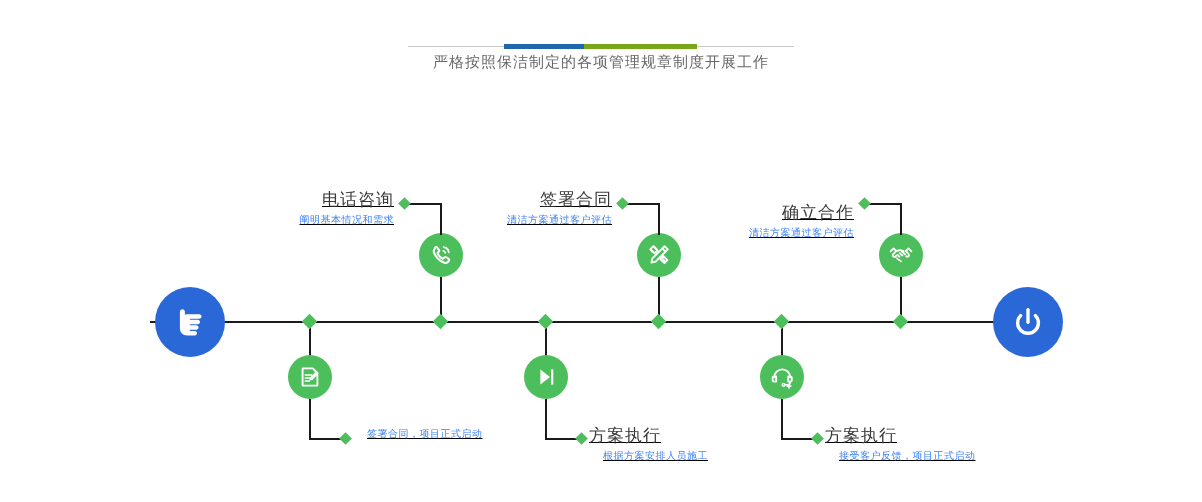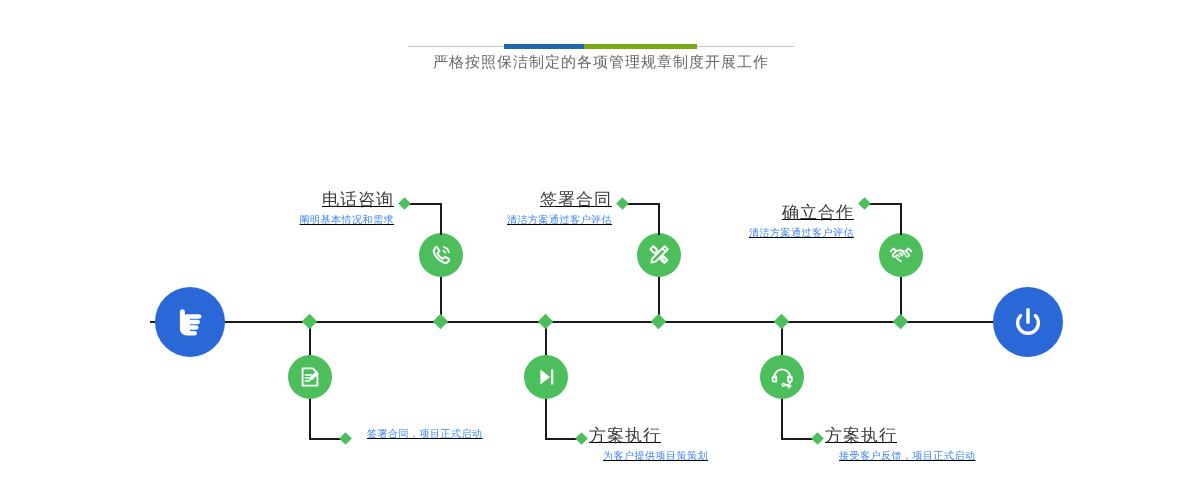--- a/index.html
+++ b/index.html
@@ -169,21 +169,21 @@
         <path fill="#ffffff" d="M7.4 5.6l9.6 7.4-9.6 7.4z"></path>
         <rect x="18.0" y="5.4" width="2.3" height="15.2" fill="#ffffff"></rect>
       </svg>
     </span>
   </div>
   <div class="elbow-v" style="left:545px;top:399px;height:40px;"></div>
   <div class="elbow-h" style="left:545px;top:438px;width:35px;"></div>
   <div class="tip" style="left:577px;top:434px;"></div>
   <div class="lbl bot" style="left:589px;top:424px;">
     <div class="h">方案执行</div>
-    <div class="d">为客户提供项目策策划</div>
+    <div class="d">根据方案安排人员施工</div>
   </div>
 
   <div class="stem" style="left:900px;top:277px;height:44px;"></div>
   <div class="diamond" style="left:895px;top:316px;"></div>
   <div class="node-circle step-node" style="left:879px;top:233px;">
     <span>
       <svg width="26" height="26" viewBox="0 0 26 26">
         <path fill="none" stroke="#ffffff" stroke-width="1.8" stroke-linejoin="round" stroke-linecap="round" d="M2.6 9.4l3.0-3.0 2.6 2.6 4.0-.8 3.4 1.0"></path>
         <path fill="none" stroke="#ffffff" stroke-width="1.8" stroke-linejoin="round" stroke-linecap="round" d="M23.4 9.4l-3.0-3.0-2.6 2.6"></path>
         <path fill="none" stroke="#ffffff" stroke-width="1.8" stroke-linejoin="round" stroke-linecap="round" d="M8.2 9.0l-3.0 3.2c-.6.7-.5 1.7.2 2.3.7.6 1.7.5 2.3-.2l.7-.8"></path>

